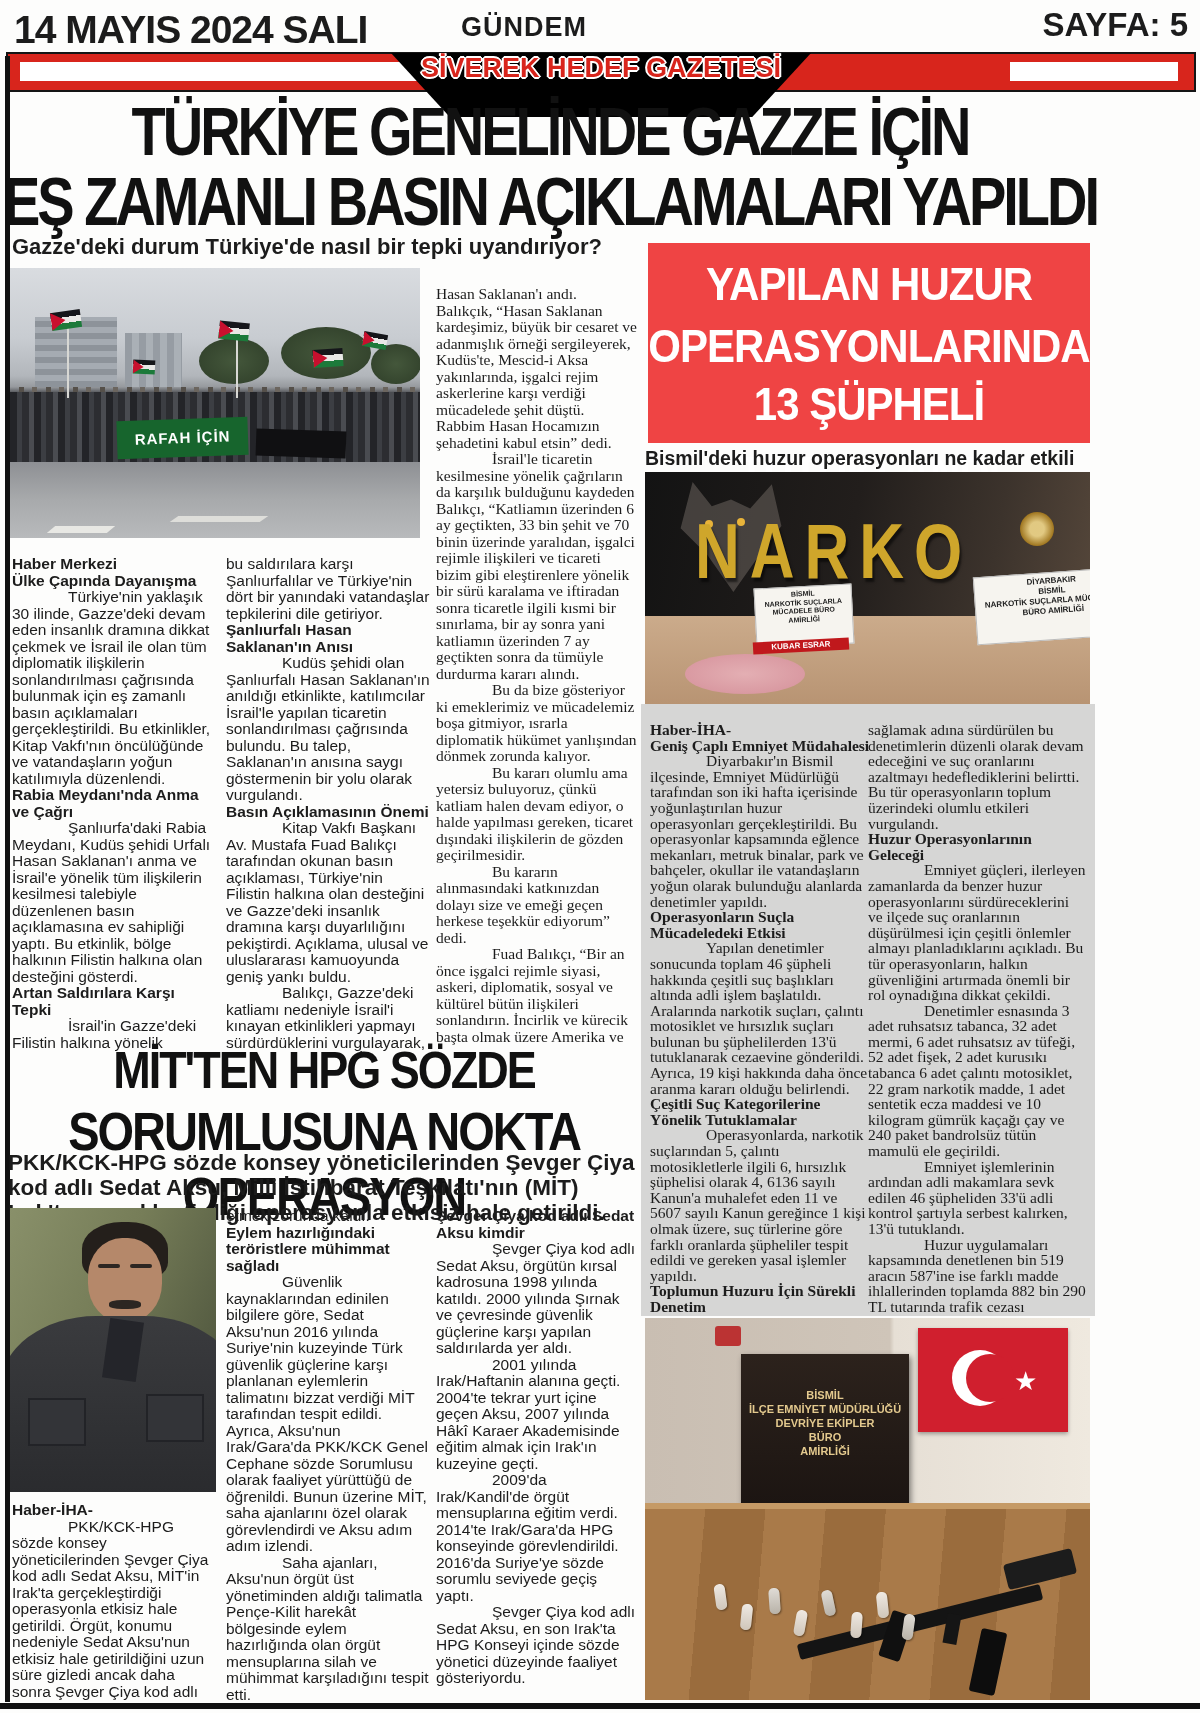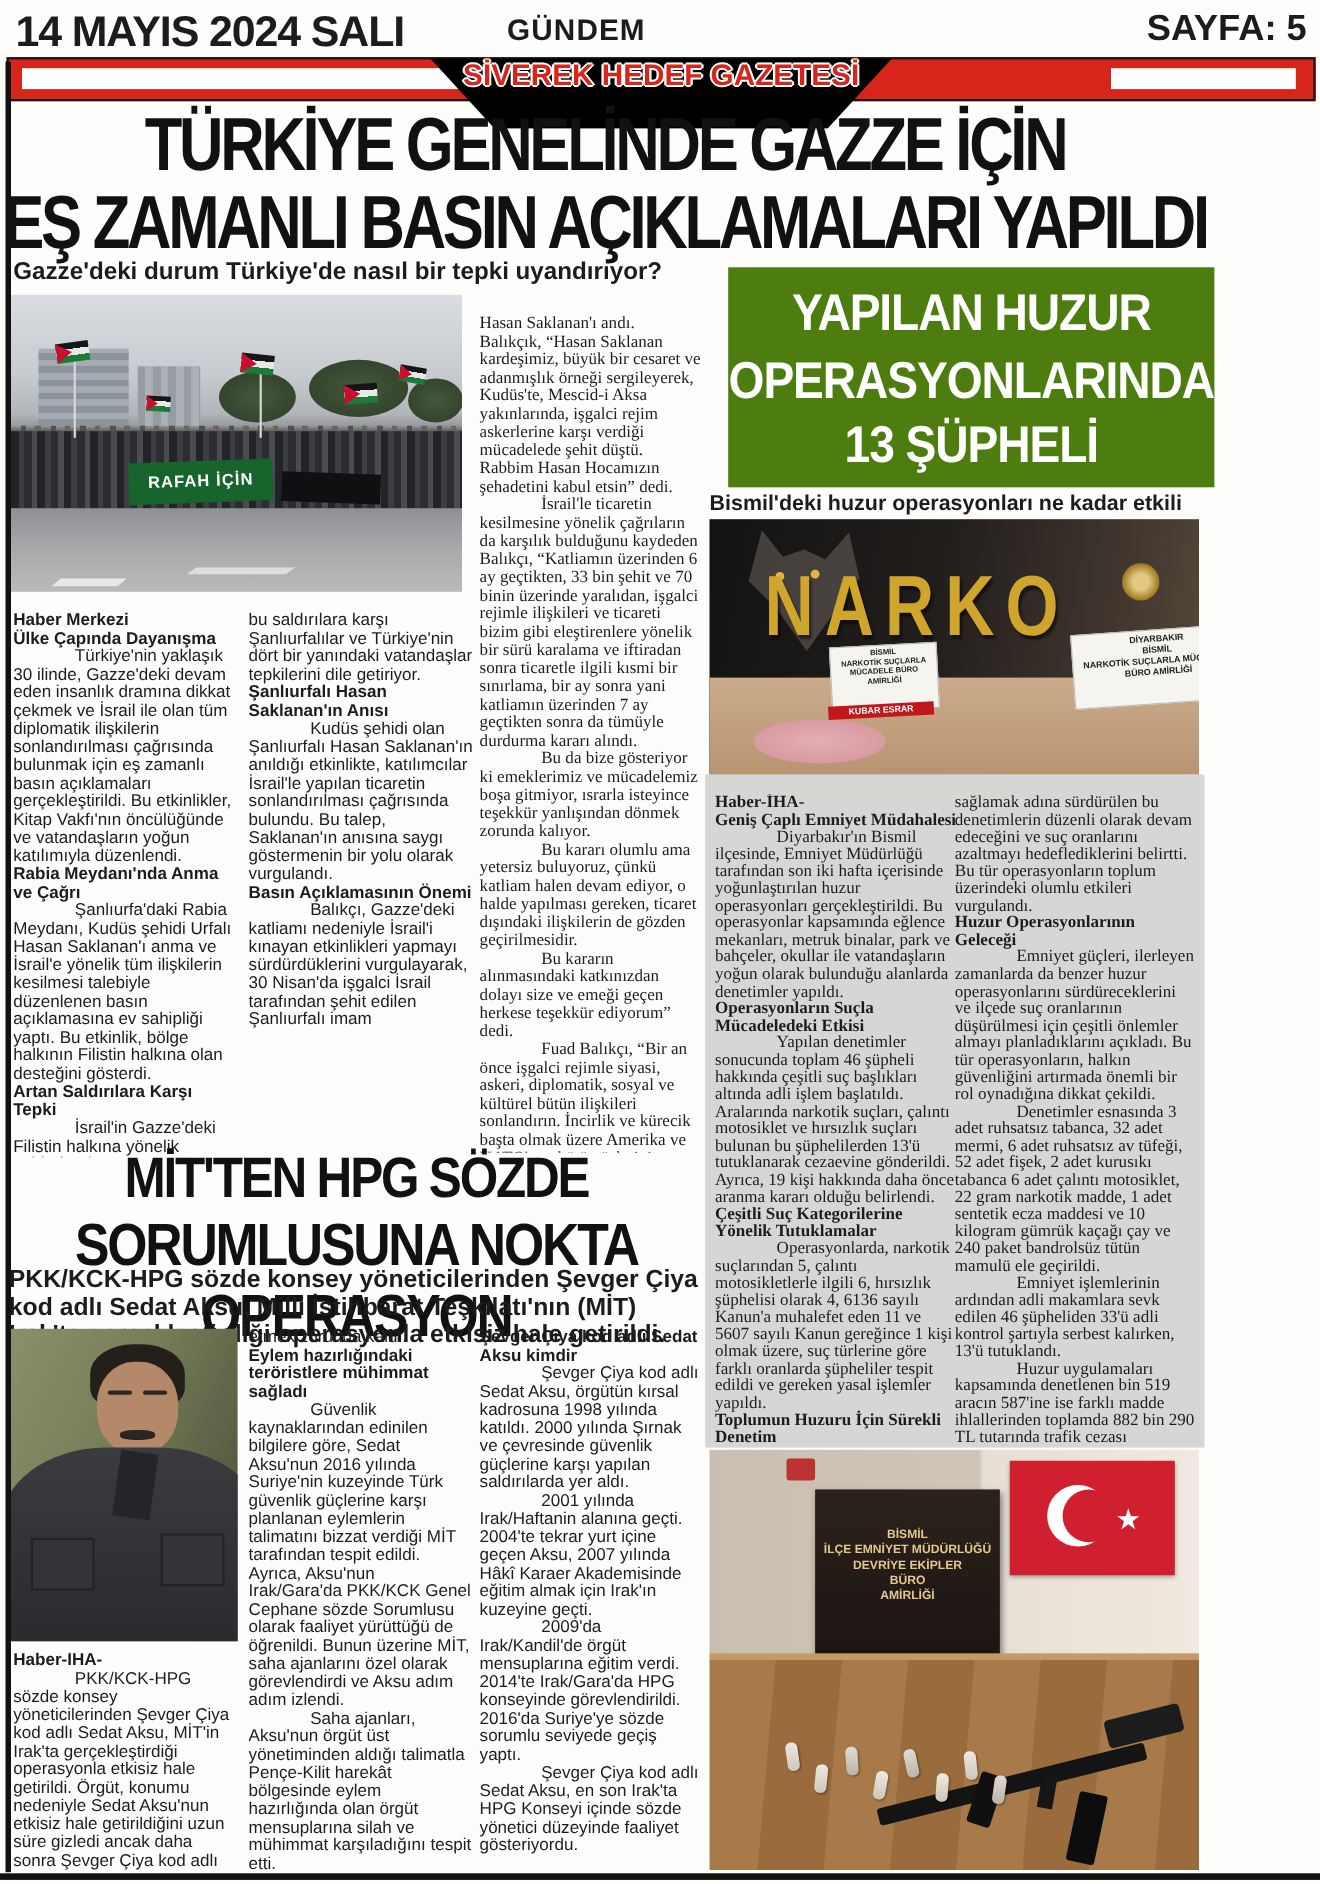--- a/index.html
+++ b/index.html
@@ -24,22 +24,22 @@
   
   .hl1{position:absolute;top:96px;left:0;width:1100px;text-align:center;font-weight:800;
        color:#111;transform:scaleY(1.22);transform-origin:top center;}
   .hl1 div{font-size:56px;line-height:58px;letter-spacing:-3px;}
   .standfirst1{position:absolute;top:234px;left:12px;font-size:22px;font-weight:bold;}
   .hl3{position:absolute;top:1042px;left:0;width:648px;text-align:center;font-weight:800;color:#111;
        transform:scaleY(1.15);transform-origin:top center;}
   .hl3 .l1{font-size:45px;line-height:50px;letter-spacing:-2px;}
   .hl3 .l2{font-size:47px;line-height:56px;letter-spacing:-2px;}
   .lead3{position:absolute;top:1150px;left:8px;width:634px;font-size:22.5px;font-weight:bold;line-height:25px;}
-  .redbox{position:absolute;top:243px;left:648px;width:442px;height:200px;background:#4d7c0f;
-      color:#fff;text-align:center;font-weight:800;padding-top:10px;box-sizing:border-box;margin-left:14px;}
+  .redbox{position:absolute;top:243px;left:648px;width:442px;height:200px;background:#ef4444;
+      color:#fff;text-align:center;font-weight:800;padding-top:10px;box-sizing:border-box;}
   .redbox div{font-size:42px;line-height:62px;letter-spacing:-1px;transform:scaleY(1.12);}
   .standfirst2{position:absolute;top:447px;left:645px;width:448px;font-size:19.5px;font-weight:bold;}
   
   .col{position:absolute;font-size:15.5px;line-height:16.5px;text-align:left;overflow:hidden;}
   .col p{margin:0;}
   .col .col-p{text-indent:56px;}
   .col .col-p.ni{text-indent:0;}
   .col .col-h{font-weight:bold;}
   .serif{font-family:"Liberation Serif",serif;font-size:15.5px;line-height:15.6px;}
   .a1c1{top:556px;left:12px;width:204px;height:496px;}
@@ -198,26 +198,27 @@
       <p class="col-h">Rabia Meydanı'nda Anma ve Çağrı</p>
       <p class="col-p">Şanlıurfa'daki Rabia Meydanı, Kudüs şehidi Urfalı Hasan Saklanan'ı anma ve İsrail'e yönelik tüm ilişkilerin kesilmesi talebiyle düzenlenen basın açıklamasına ev sahipliği yaptı. Bu etkinlik, bölge halkının Filistin halkına olan desteğini gösterdi.</p>
       <p class="col-h">Artan Saldırılara Karşı Tepki</p>
       <p class="col-p">İsrail'in Gazze'deki Filistin halkına yönelik saldırıları her geçen gün artarak devam ediyor. Binlerce masum insanın ve çocuğun hayatını kaybettiği</p>
     </div>
   <div class="col a1c2">
       <p class="col-p ni">bu saldırılara karşı Şanlıurfalılar ve Türkiye'nin dört bir yanındaki vatandaşlar tepkilerini dile getiriyor.</p>
       <p class="col-h">Şanlıurfalı Hasan Saklanan'ın Anısı</p>
       <p class="col-p">Kudüs şehidi olan Şanlıurfalı Hasan Saklanan'ın anıldığı etkinlikte, katılımcılar İsrail'le yapılan ticaretin sonlandırılması çağrısında bulundu. Bu talep, Saklanan'ın anısına saygı göstermenin bir yolu olarak vurgulandı.</p>
       <p class="col-h">Basın Açıklamasının Önemi</p>
+      <p class="col-p">Kitap Vakfı Başkanı Av. Mustafa Fuad Balıkçı tarafından okunan basın açıklaması, Türkiye'nin Filistin halkına olan desteğini ve Gazze'deki insanlık dramına karşı duyarlılığını pekiştirdi. Açıklama, ulusal ve uluslararası kamuoyunda geniş yankı buldu.</p>
       <p class="col-p">Balıkçı, Gazze'deki katliamı nedeniyle İsrail'i kınayan etkinlikleri yapmayı sürdürdüklerini vurgulayarak, 30 Nisan'da işgalci İsrail tarafından şehit edilen Şanlıurfalı imam</p>
     </div>
   <div class="col a1c3">
       <p class="col-p ni">Hasan Saklanan'ı andı. Balıkçık, “Hasan Saklanan kardeşimiz, büyük bir cesaret ve adanmışlık örneği sergileyerek, Kudüs'te, Mescid-i Aksa yakınlarında, işgalci rejim askerlerine karşı verdiği mücadelede şehit düştü. Rabbim Hasan Hocamızın şehadetini kabul etsin” dedi.</p>
       <p class="col-p">İsrail'le ticaretin kesilmesine yönelik çağrıların da karşılık bulduğunu kaydeden Balıkçı, “Katliamın üzerinden 6 ay geçtikten, 33 bin şehit ve 70 binin üzerinde yaralıdan, işgalci rejimle ilişkileri ve ticareti bizim gibi eleştirenlere yönelik bir sürü karalama ve iftiradan sonra ticaretle ilgili kısmi bir sınırlama, bir ay sonra yani katliamın üzerinden 7 ay geçtikten sonra da tümüyle durdurma kararı alındı.</p>
-      <p class="col-p">Bu da bize gösteriyor ki emeklerimiz ve mücadelemiz boşa gitmiyor, ısrarla isteyince teşekkür yanlışından dönmek zorunda kalıyor.</p>
+      <p class="col-p">Bu da bize gösteriyor ki emeklerimiz ve mücadelemiz boşa gitmiyor, ısrarla diplomatik hükümet yanlışından dönmek zorunda kalıyor.</p>
       <p class="col-p">Bu kararı olumlu ama yetersiz buluyoruz, çünkü katliam halen devam ediyor, o halde yapılması gereken, ticaret dışındaki ilişkilerin de gözden geçirilmesidir.</p>
       <p class="col-p">Bu kararın alınmasındaki katkınızdan dolayı size ve emeği geçen herkese teşekkür ediyorum” dedi.</p>
       <p class="col-p">Fuad Balıkçı, “Bir an önce işgalci rejimle siyasi, askeri, diplomatik, sosyal ve kültürel bütün ilişkileri sonlandırın. İncirlik ve kürecik başta olmak üzere Amerika ve NATO'nun bütün üslerini kapatın” ifadelerini kullandı.</p>
     </div>
 
   <div class="redbox">
     <div>YAPILAN HUZUR</div>
     <div>OPERASYONLARINDA</div>
     <div>13 ŞÜPHELİ TUTUKLANDI</div>
   </div>

